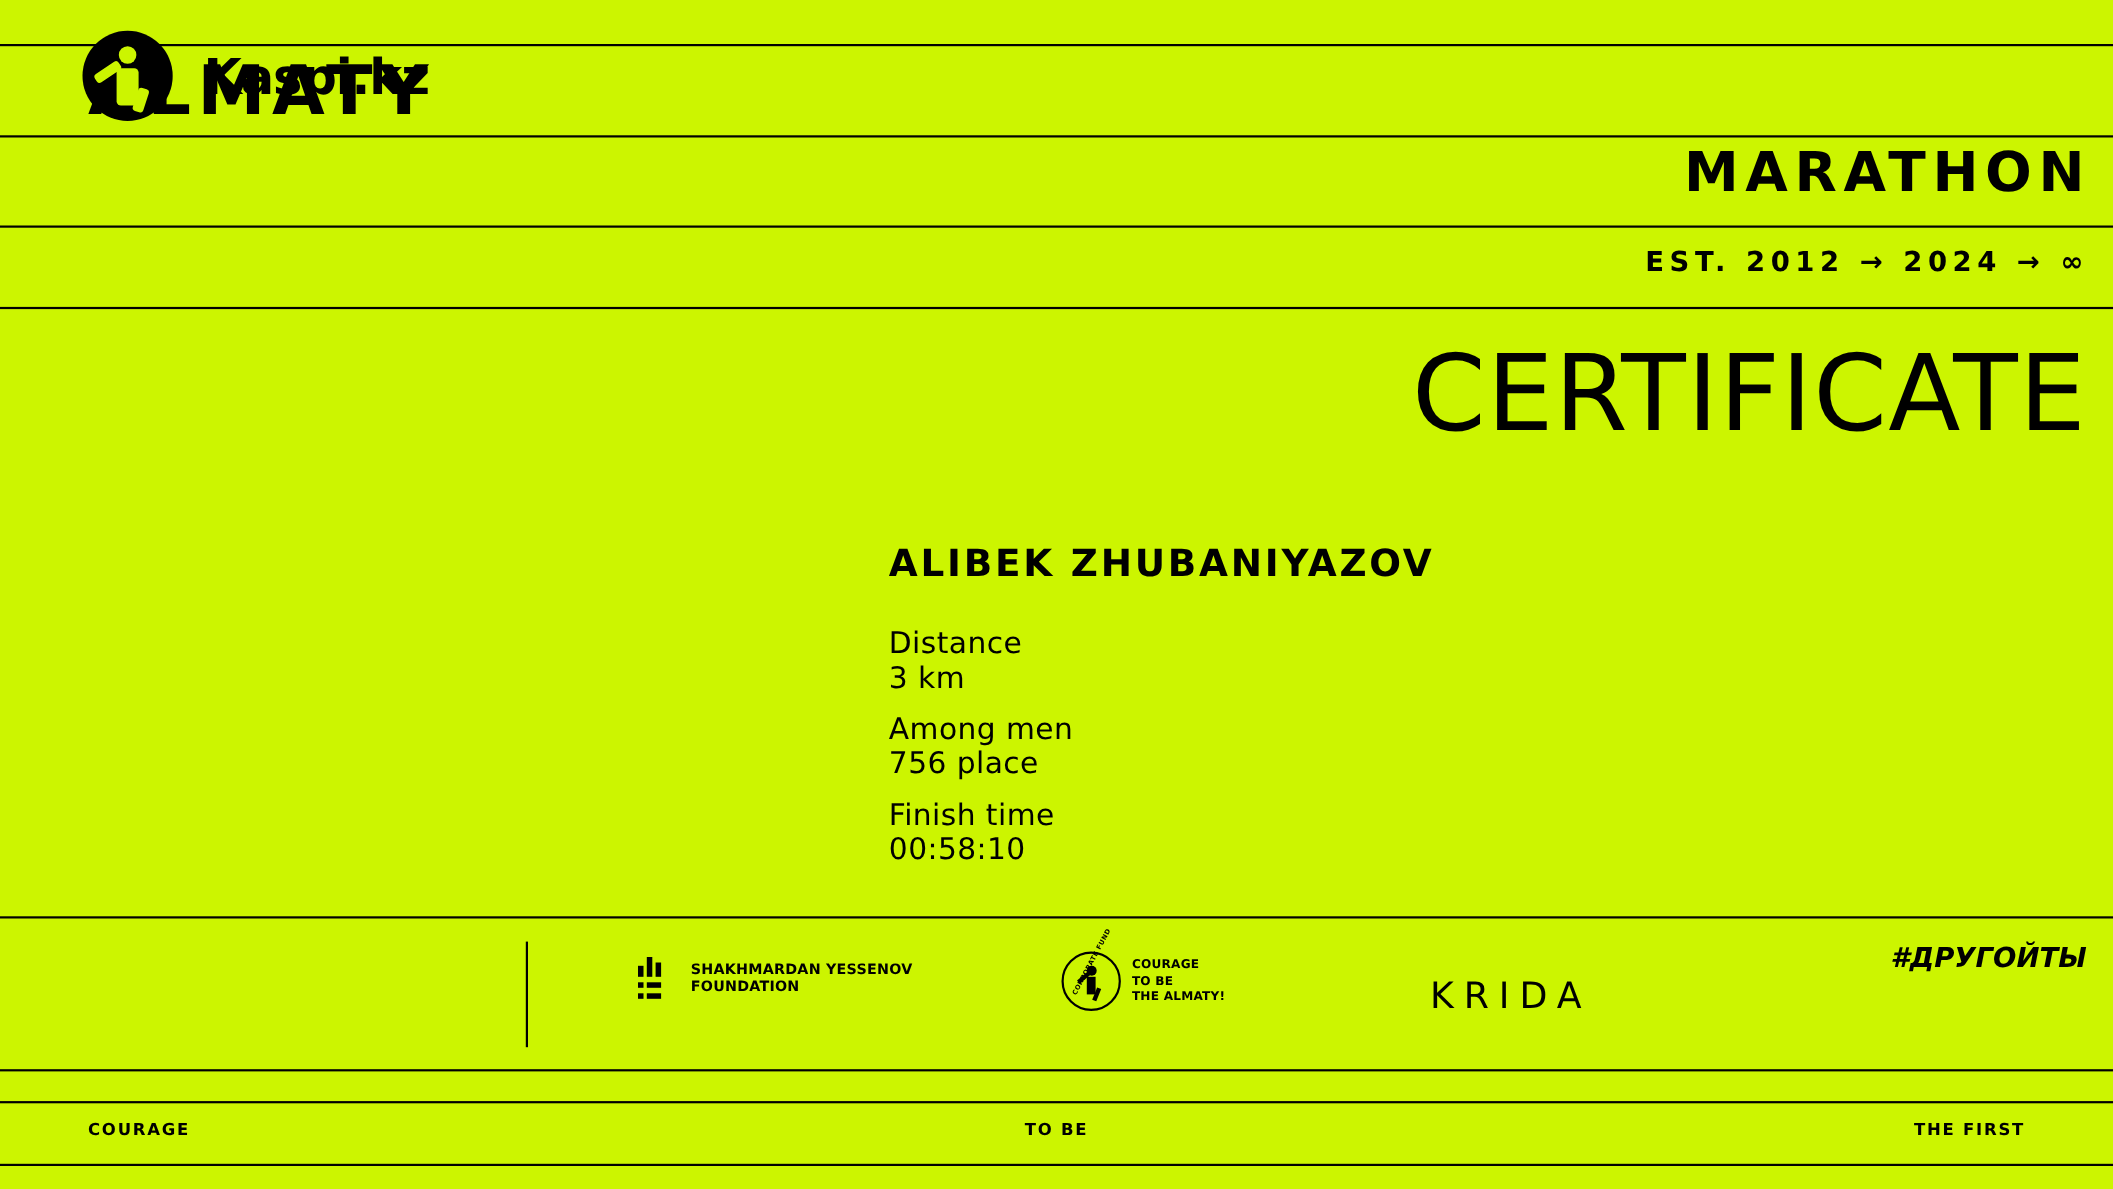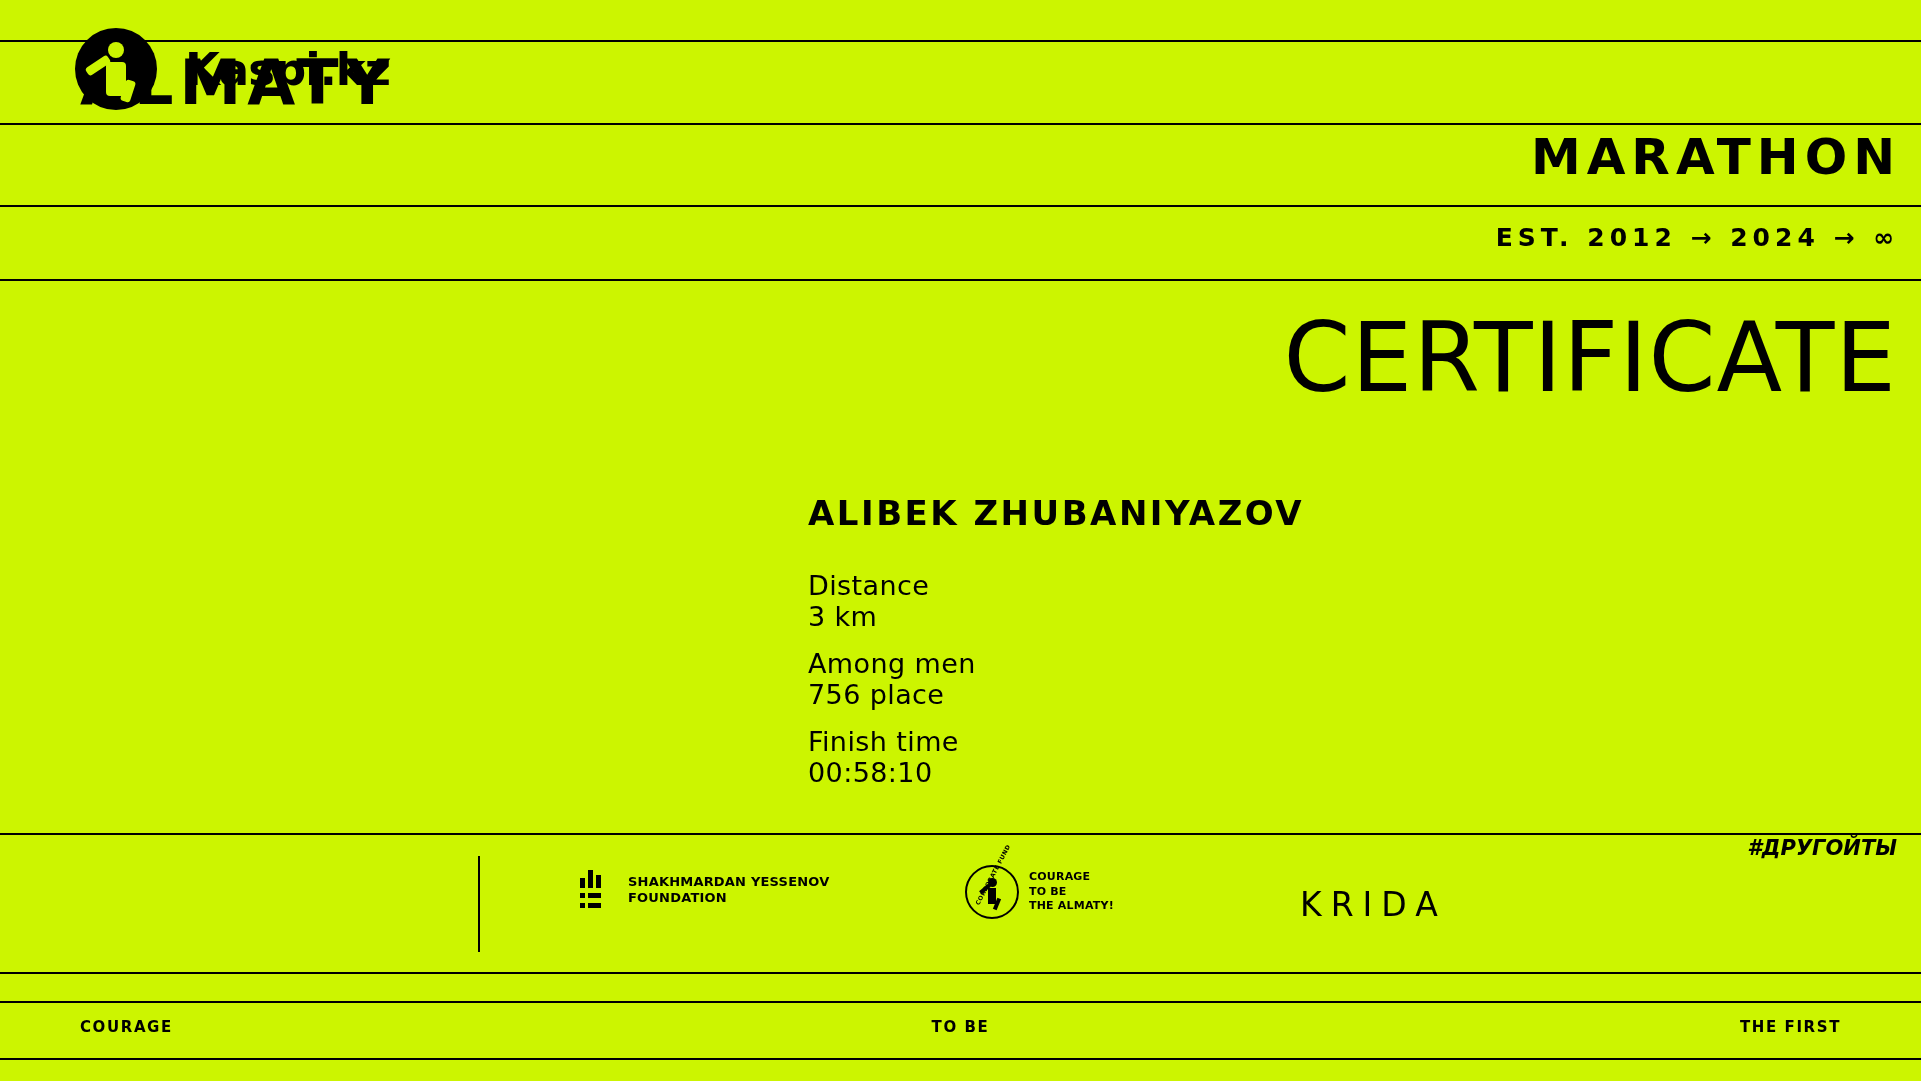--- a/index.html
+++ b/index.html
@@ -285,22 +285,22 @@
     top: 885px;
     font-size: 33px;
     font-weight: 400;
     letter-spacing: 9px;
     font-family: "DejaVu Sans", sans-serif;
   }
 
   .drugoity {
     position: absolute;
     right: 24px;
-    top: 836px;
-    font-size: 21px;
+    top: 856px;
+    font-size: 25px;
     font-weight: 700;
     font-style: italic;
     letter-spacing: 0px;
     font-family: "DejaVu Sans", sans-serif;
   }
 
   
   .foot-left {
     position: absolute;
     left: 80px;

